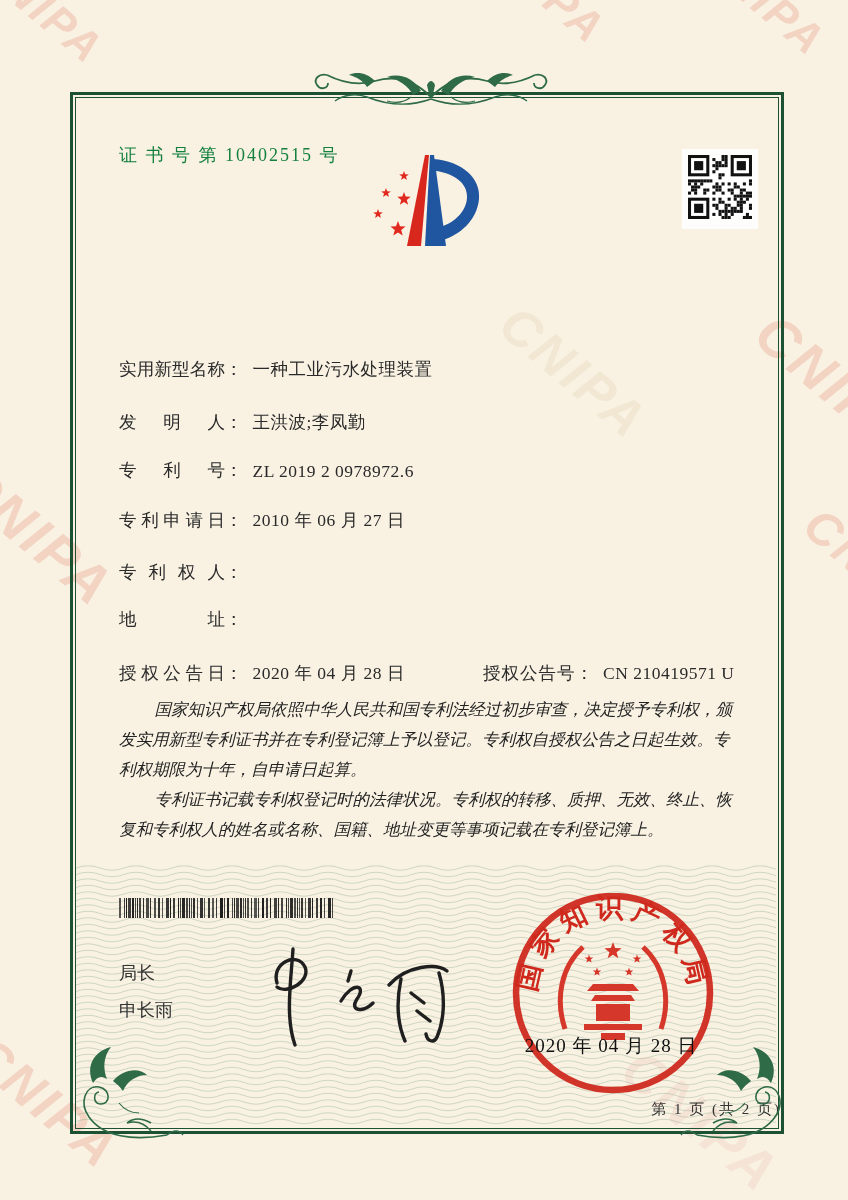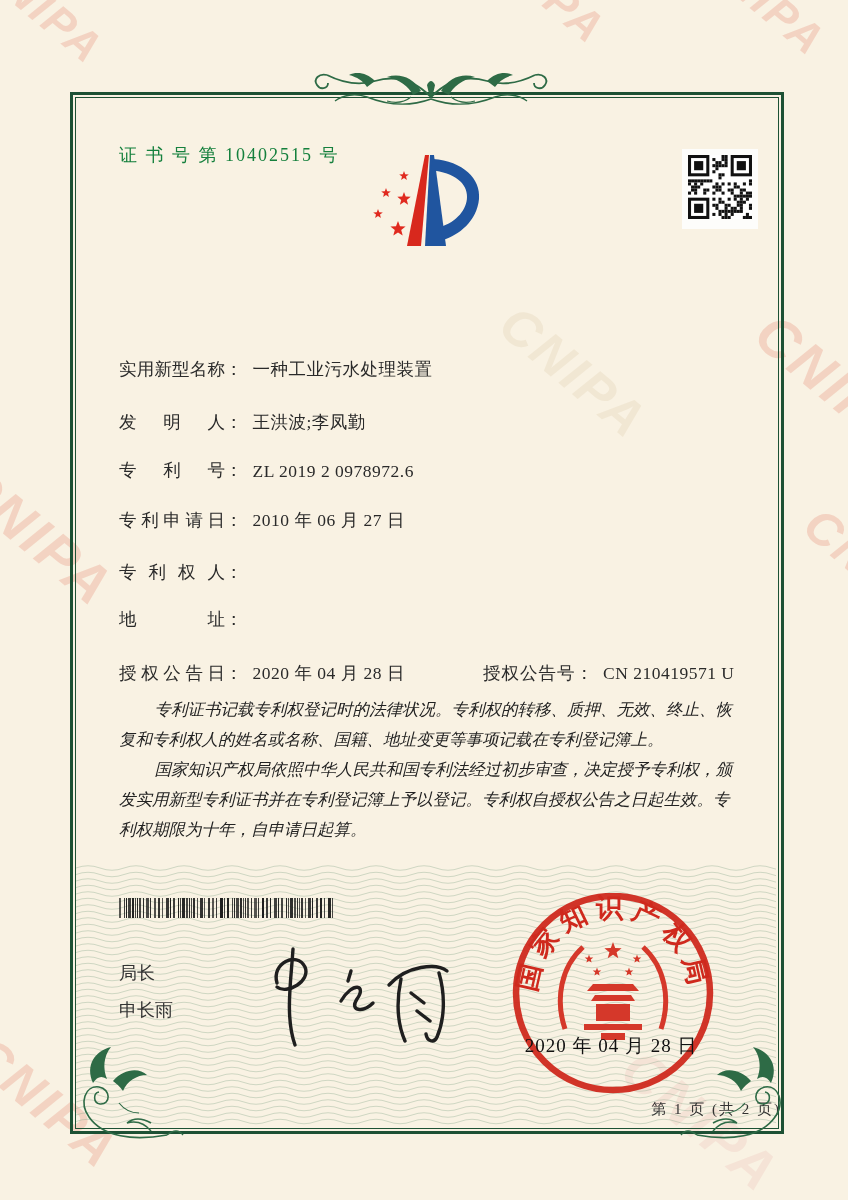--- a/index.html
+++ b/index.html
@@ -331,22 +331,22 @@
         <span class="colon">：</span>
       <span class="value">2020 年 04 月 28 日</span>
       <span class="pair2">
         <span class="label">授权公告号</span>
           <span class="colon">：</span>
         <span class="value">CN 210419571 U</span>
       </span>
     </div>
 
     <div class="body-text">
+      <p>国家知识产权局依照中华人民共和国专利法经过初步审查，决定授予专利权，颁发实用新型专利证书并在专利登记簿上予以登记。专利权自授权公告之日起生效。专利权期限为十年，自申请日起算。</p>
       <p>专利证书记载专利权登记时的法律状况。专利权的转移、质押、无效、终止、恢复和专利权人的姓名或名称、国籍、地址变更等事项记载在专利登记簿上。</p>
-      <p>国家知识产权局依照中华人民共和国专利法经过初步审查，决定授予专利权，颁发实用新型专利证书并在专利登记簿上予以登记。专利权自授权公告之日起生效。专利权期限为十年，自申请日起算。</p>
     </div>
 
     <div id="barcode" class="barcode">
         <i style="left: 0px; width: 2px; opacity: 0.72;"></i>
         <i style="left: 5px; width: 1px; opacity: 0.85;"></i>
         <i style="left: 7px; width: 1px; opacity: 0.98;"></i>
         <i style="left: 9px; width: 3px; opacity: 0.83;"></i>
         <i style="left: 13px; width: 2px; opacity: 0.96;"></i>
         <i style="left: 16px; width: 1px; opacity: 0.81;"></i>
         <i style="left: 18px; width: 1px; opacity: 0.94;"></i>

